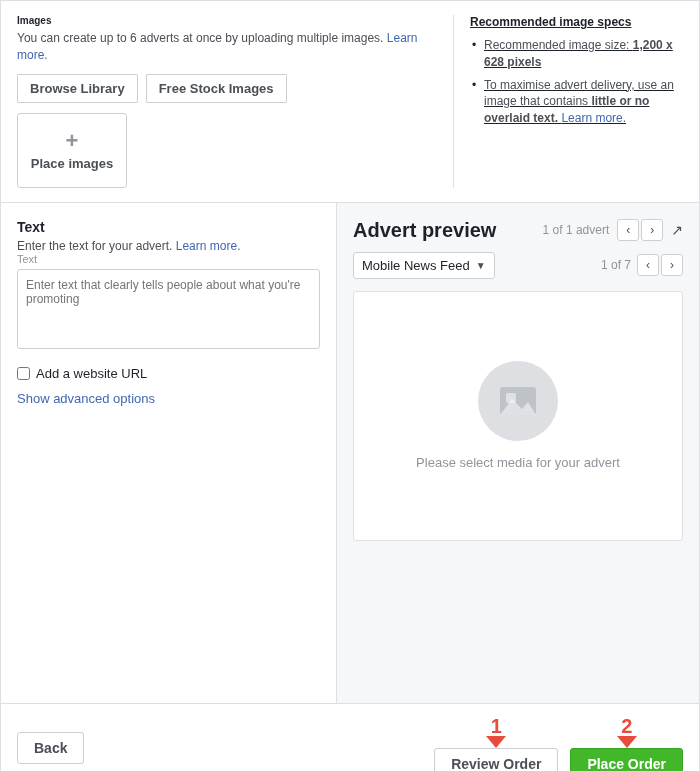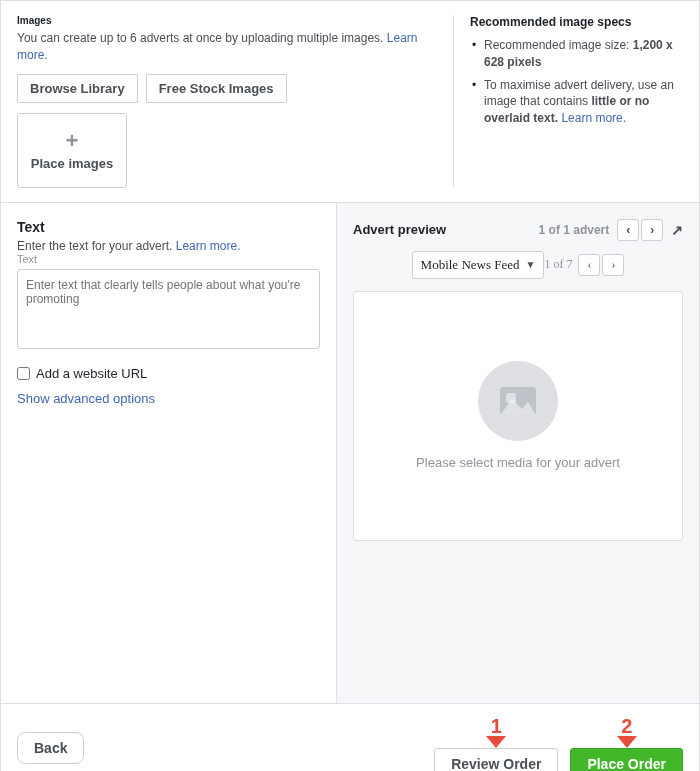--- a/index.html
+++ b/index.html
@@ -23,20 +23,21 @@
       padding: 14px 16px;
     }
     .images-left {
       flex: 1;
       padding-right: 20px;
     }
     .images-right {
       width: 230px;
       padding-left: 16px;
       border-left: 1px solid #dddfe2;
+      text-decoration: underline;
     }
     .section-title {
       font-weight: bold;
       font-size: 10px;
       margin-bottom: 4px;
     }
     .section-desc {
       font-size: 12px;
       color: #4b4f56;
       margin-bottom: 10px;
@@ -171,21 +172,21 @@
     }
 
     
     .preview-header {
       display: flex;
       align-items: center;
       justify-content: space-between;
       margin-bottom: 10px;
     }
     .preview-title {
-      font-size: 13px;
+      font-size: 20px;
       font-weight: bold;
       color: #1d2129;
     }
     .advert-count {
       font-size: 12px;
       color: #90949c;
       display: flex;
       align-items: center;
       gap: 6px;
     }
@@ -207,23 +208,22 @@
       color: #4b4f56;
     }
     .external-icon {
       color: #4b4f56;
       font-size: 14px;
       cursor: pointer;
     }
     .preview-subheader {
       display: flex;
       align-items: center;
-      justify-content: center;
+      justify-content: space-between;
       margin-bottom: 12px;
-      font-family: Liberation Serif, serif;
     }
     .feed-dropdown {
       background: #fff;
       border: 1px solid #ccd0d5;
       border-radius: 3px;
       padding: 5px 8px;
       font-size: 13px;
       color: #1d2129;
       cursor: pointer;
       display: flex;
@@ -276,21 +276,21 @@
       justify-content: space-between;
       padding: 12px 16px;
       border-top: 1px solid #dddfe2;
       background: #fff;
       position: relative;
     }
 
     .btn-back {
       background: #fff;
       border: 1px solid #ccd0d5;
-      border-radius: 8px;
+      border-radius: 3px;
       padding: 7px 16px;
       font-size: 14px;
       color: #4b4f56;
       cursor: pointer;
       font-weight: 600;
     }
     .footer-right {
       display: flex;
       align-items: flex-end;
       gap: 12px;
@@ -375,21 +375,21 @@
       <div class="checkbox-row">
         <input type="checkbox" style="">
         <label>Add a website URL</label>
       </div>
       <a href="#" class="show-advanced">Show advanced options</a>
     </div>
 
     <div class="preview-panel">
       <div class="preview-header">
         <span class="preview-title">Advert preview</span>
-        <div style="display:flex;align-items:center;gap:8px;font-weight:bold;">
+        <div style="display:flex;align-items:center;gap:8px;">
           <span class="advert-count">1 of 1 advert</span>
           <div class="nav-arrows">
             <div class="nav-arrow">‹</div>
             <div class="nav-arrow">›</div>
           </div>
           <span class="external-icon">↗</span>
         </div>
       </div>
       <div class="preview-subheader">
         <div class="feed-dropdown">

